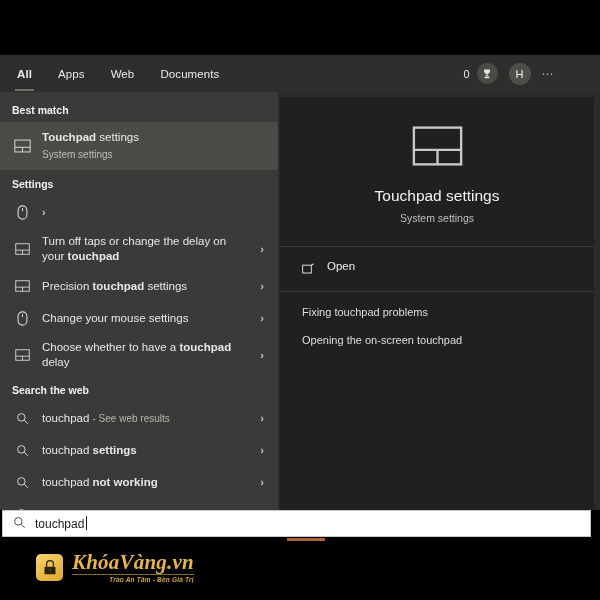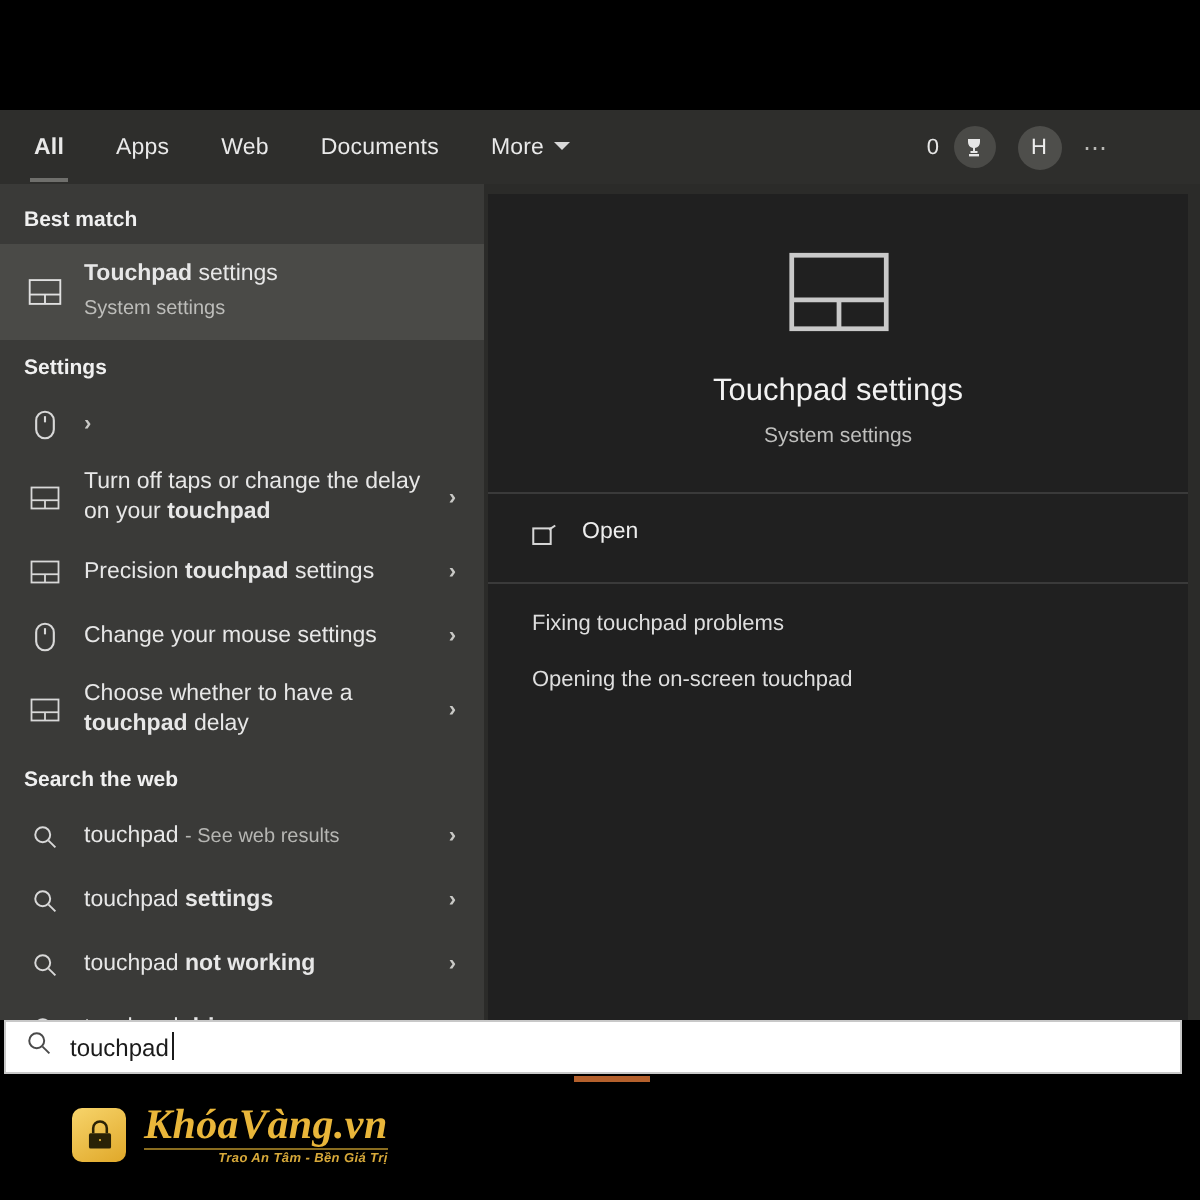--- a/index.html
+++ b/index.html
@@ -84,21 +84,21 @@
   
   .body {
     flex: 1;
     display: flex;
     min-height: 0;
     position: relative;
   }
 
   
   .left {
-    width: 242px;
+    width: 278px;
     background: #3a3a38;
     padding-top: 4px;
     position: relative;
     overflow: hidden;
   }
   .section-head {
     color: #f0f0f0;
     font-size: 10.5px;
     font-weight: bold;
     padding: 8px 12px 6px 12px;
@@ -227,23 +227,20 @@
         <span>All</span>
       </div>
       <div class="tab">
         <span>Apps</span>
       </div>
       <div class="tab">
         <span>Web</span>
       </div>
       <div class="tab">
         <span>Documents</span>
-      </div>
-      <div class="tab">
-        <span>More</span><span class="caret"></span>
       </div>
 
       <div class="tabbar-right">
         <div class="rewards">
           <span class="rewards-count">0</span>
           <span class="rewards-badge">
             <svg width="12" height="12" viewBox="0 0 24 24" fill="#e6e6e6">
               <path d="M6 3h12v3a6 6 0 0 1-5 5.9V15h2.5v2h-7v-2H11v-3.1A6 6 0 0 1 6 6V3z"></path>
               <rect x="7" y="18" width="10" height="2.4"></rect>
             </svg>

